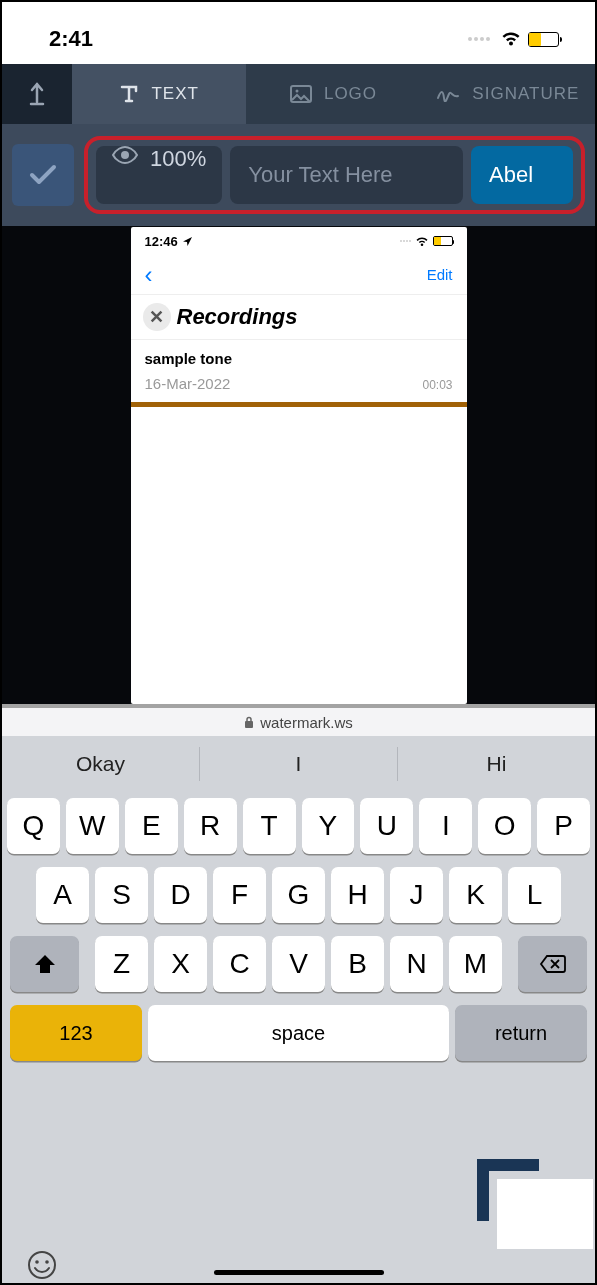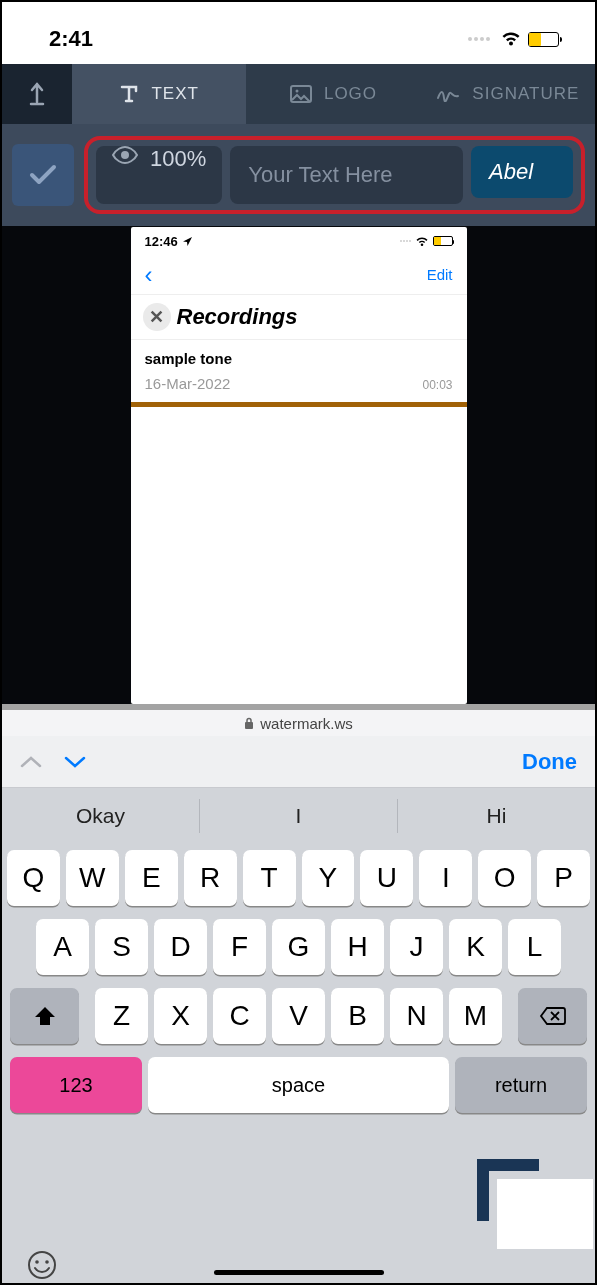--- a/index.html
+++ b/index.html
@@ -140,31 +140,30 @@
       border-radius: 8px;
       height: 58px;
       flex: 1;
       display: flex;
       align-items: center;
       padding: 0 18px;
       color: #8590a0;
       font-size: 22px;
     }
     .font-select {
-      background: #0c4a6e;
+      background: #0369a1;
       border-radius: 8px;
-      height: 52px;
+      height: 58px;
       display: flex;
       align-items: center;
       padding: 0 18px 0 18px;
       color: #fff;
       font-size: 22px;
       flex-shrink: 0;
       min-width: 102px;
-      font-style: italic;
     }
     .canvas-area {
       background: #06080c;
       height: 478px;
       display: flex;
       justify-content: center;
       padding-top: 1px;
     }
     .preview-phone {
       width: 336px;
@@ -222,21 +221,21 @@
       display: flex;
       justify-content: space-between;
       align-items: flex-end;
     }
     .pp-item-title { font-size: 15px; font-weight: 600; }
     .pp-item-date { font-size: 15px; color: #999; margin-top: 8px; }
     .pp-item-dur { font-size: 12px; color: #999; }
     .url-bar {
       height: 32px;
       background: #f4f4f6;
-      border-top: 6px solid #a3a3a3;
+      border-top: 4px solid #a3a3a3;
       display: flex;
       align-items: center;
       justify-content: center;
       gap: 6px;
       font-size: 15px;
       color: #444;
     }
     .keyboard {
       background: #d1d4d9;
       height: 561px;
@@ -293,21 +292,21 @@
       color: #000;
     }
     .key-letter { width: 53px; }
     .key-shift, .key-del {
       background: #afb3bb;
       width: 69px;
     }
     .kb-row-3 { gap: 6px; padding: 0 3px; }
     .kb-row-3 .spacer { flex: 1; }
     .kb-row-4 { padding: 0 3px; }
-    .key-123 { background: #ec4899; width: 132px; font-size: 20px; }
+    .key-123 { background: #eab308; width: 132px; font-size: 20px; }
     .key-space { flex: 1; font-size: 20px; }
     .key-return { background: #afb3bb; width: 132px; font-size: 20px; }
     .kb-bottom {
       height: 64px;
       display: flex;
       align-items: center;
       padding: 0 24px;
     }
     .home-indicator {
       position: absolute;
@@ -456,31 +455,20 @@
 
 <div class="url-bar">
   <svg width="10" height="13" viewBox="0 0 10 13">
       <rect x="1" y="5" width="8" height="7" rx="1" fill="#666"></rect>
       <path d="M3 5V3.5a2 2 0 014 0V5" stroke="#666" stroke-width="1.5" fill="none"></path>
     </svg>
   <span>watermark.ws</span>
 </div>
 
 <div class="keyboard">
-  <div class="kb-accessory">
-    <div class="kb-acc-left">
-      <svg width="22" height="14" viewBox="0 0 22 14">
-          <path d="M2 11l9-8 9 8" stroke="#b0b2b8" stroke-width="2.5" fill="none" stroke-linecap="round"></path>
-        </svg>
-      <svg width="22" height="14" viewBox="0 0 22 14">
-          <path d="M2 3l9 8 9-8" stroke="#007aff" stroke-width="2.5" fill="none" stroke-linecap="round"></path>
-        </svg>
-    </div>
-    <span class="done-btn">Done</span>
-  </div>
   <div class="kb-suggest">
     <div class="sugg">Okay</div>
     <div class="sugg">I</div>
     <div class="sugg">Hi</div>
   </div>
   <div class="kb-rows">
     <div class="kb-row">
       <div class="key key-letter">Q</div>
       <div class="key key-letter">W</div>
       <div class="key key-letter">E</div>

